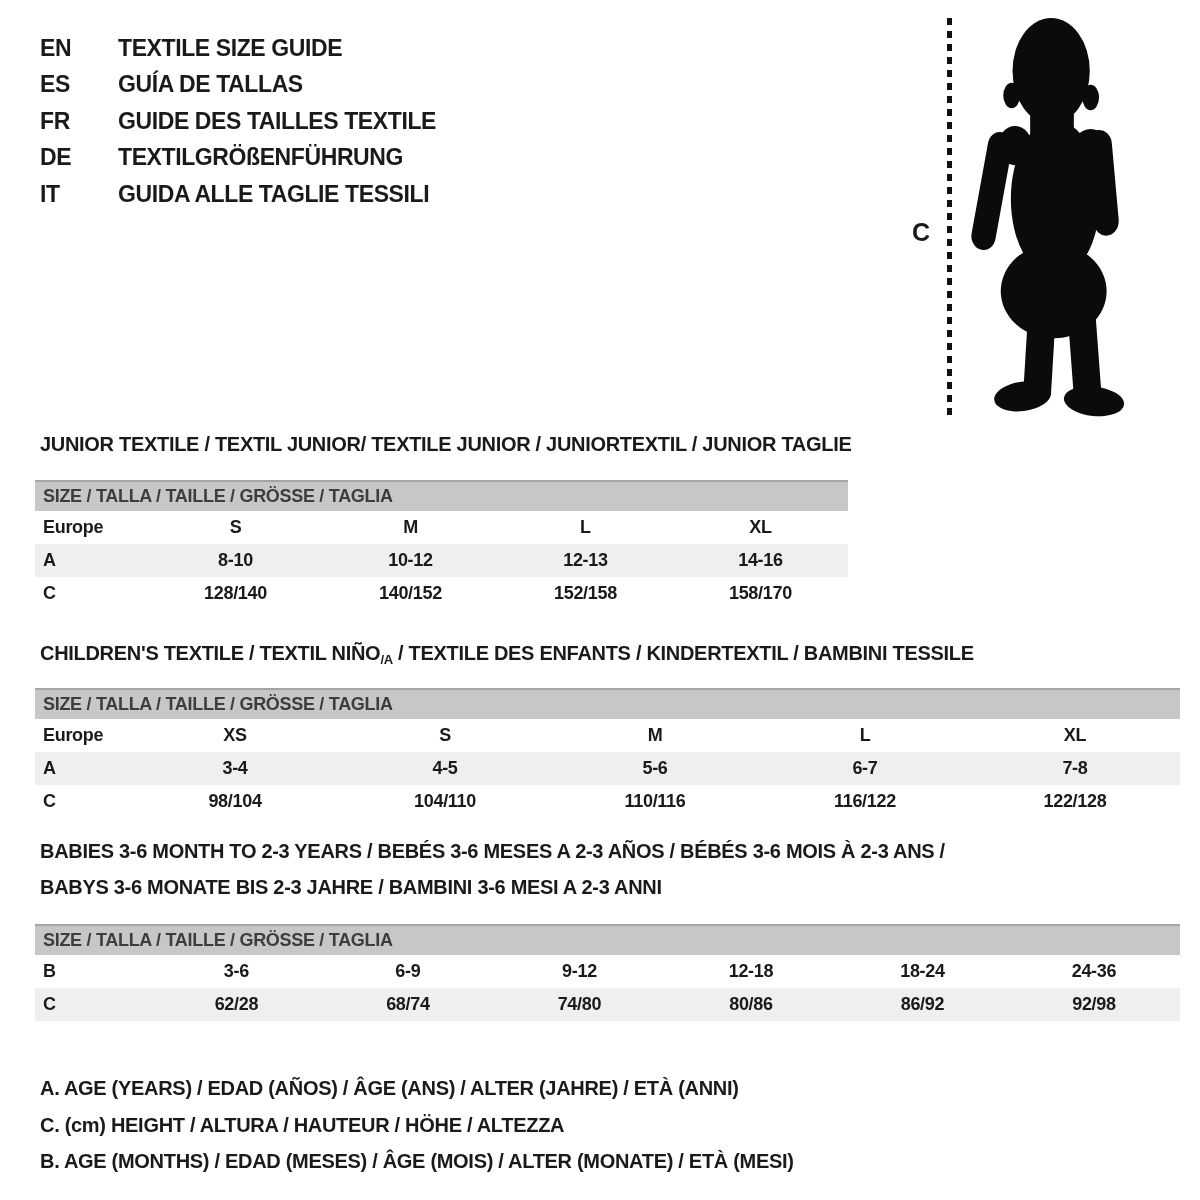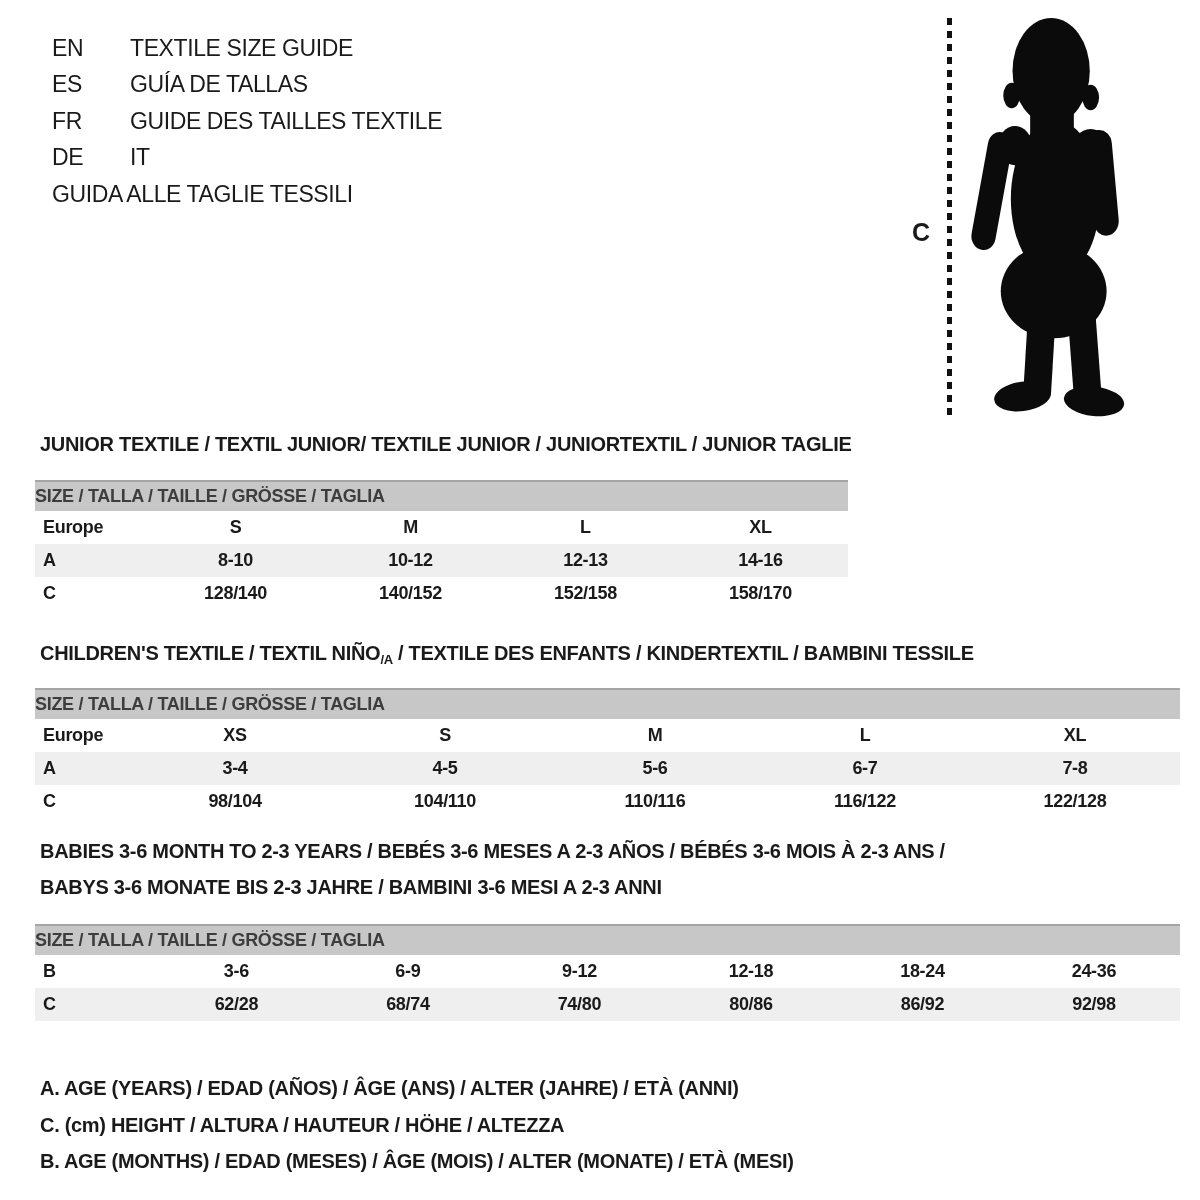--- a/index.html
+++ b/index.html
@@ -14,21 +14,21 @@
     overflow: hidden;
   }
   .b { font-weight: 700; letter-spacing: -0.4px; }
 
   
   .langs {
     position: absolute; left: 40px; top: 30px;
     display: grid; grid-template-columns: 78px auto;
     font-size: 23px; line-height: 36.4px;
   }
-  .langs .code, .langs .label { font-weight: 400; letter-spacing: -0.4px; white-space: nowrap; margin-left: 12px; }
+  .langs .code, .langs .label { font-weight: 700; letter-spacing: -0.4px; white-space: nowrap; }
 
   
   .height-line {
     position: absolute; left: 947px; top: 18px; width: 5px; height: 398px;
     background: repeating-linear-gradient(to bottom, #111 0px, #111 7px, transparent 7px, transparent 13px);
   }
   .height-label {
     position: absolute; left: 912px; top: 218px;
     font-size: 25px; font-weight: 700;
   }
@@ -39,21 +39,21 @@
     position: absolute; left: 40px;
     font-size: 20px; font-weight: 700; letter-spacing: -0.3px; white-space: nowrap;
   }
   .sub-a { font-size: 13px; vertical-align: -4px; font-weight: 700; }
 
   
   .size-table { position: absolute; left: 35px; }
   .size-bar {
     height: 31px; background: #c7c7c7; border-top: 2px solid #a5a5a5;
     color: #3d3d3d; font-size: 18px; font-weight: 700; letter-spacing: -0.3px;
-    display: flex; align-items: center; padding-left: 0;
+    display: flex; align-items: center; padding-left: 8px;
   }
   .trow { display: flex; align-items: center; height: 33px; font-size: 18px; font-weight: 700; letter-spacing: -0.3px; }
   .trow.stripe { background: #efefef; }
   .trow .c0 { text-align: left; padding-left: 8px; }
   .trow .cv { text-align: center; }
   .junior   .c0 { width: 13.9%; } .junior   .cv { width: 21.525%; }
   .children .c0 { width: 8.3%; }  .children .cv { width: 18.34%; }
   .babies   .c0 { width: 10.1%; } .babies   .cv { width: 14.98%; }
   .t-junior   { top: 480px; width: 813px; }
   .t-children { top: 688px; width: 1145px; }
@@ -72,20 +72,21 @@
 <div class="page">
 
   <div class="langs">
     <span class="code">EN</span>
     <span class="label">TEXTILE SIZE GUIDE</span>
     <span class="code">ES</span>
     <span class="label">GUÍA DE TALLAS</span>
     <span class="code">FR</span>
     <span class="label">GUIDE DES TAILLES TEXTILE</span>
     <span class="code">DE</span>
+    <span class="label">TEXTILGRÖßENFÜHRUNG</span>
     <span class="code">IT</span>
     <span class="label">GUIDA ALLE TAGLIE TESSILI</span>
   </div>
 
   <div class="height-line"></div>
   <div class="height-label b">C</div>
   <svg class="silhouette" viewBox="0 0 200 410" preserveAspectRatio="none" aria-hidden="true">
     <g fill="#0b0b0b">
       <ellipse cx="99" cy="58" rx="46" ry="54"></ellipse>
       <ellipse cx="52" cy="83" rx="10" ry="13"></ellipse>

